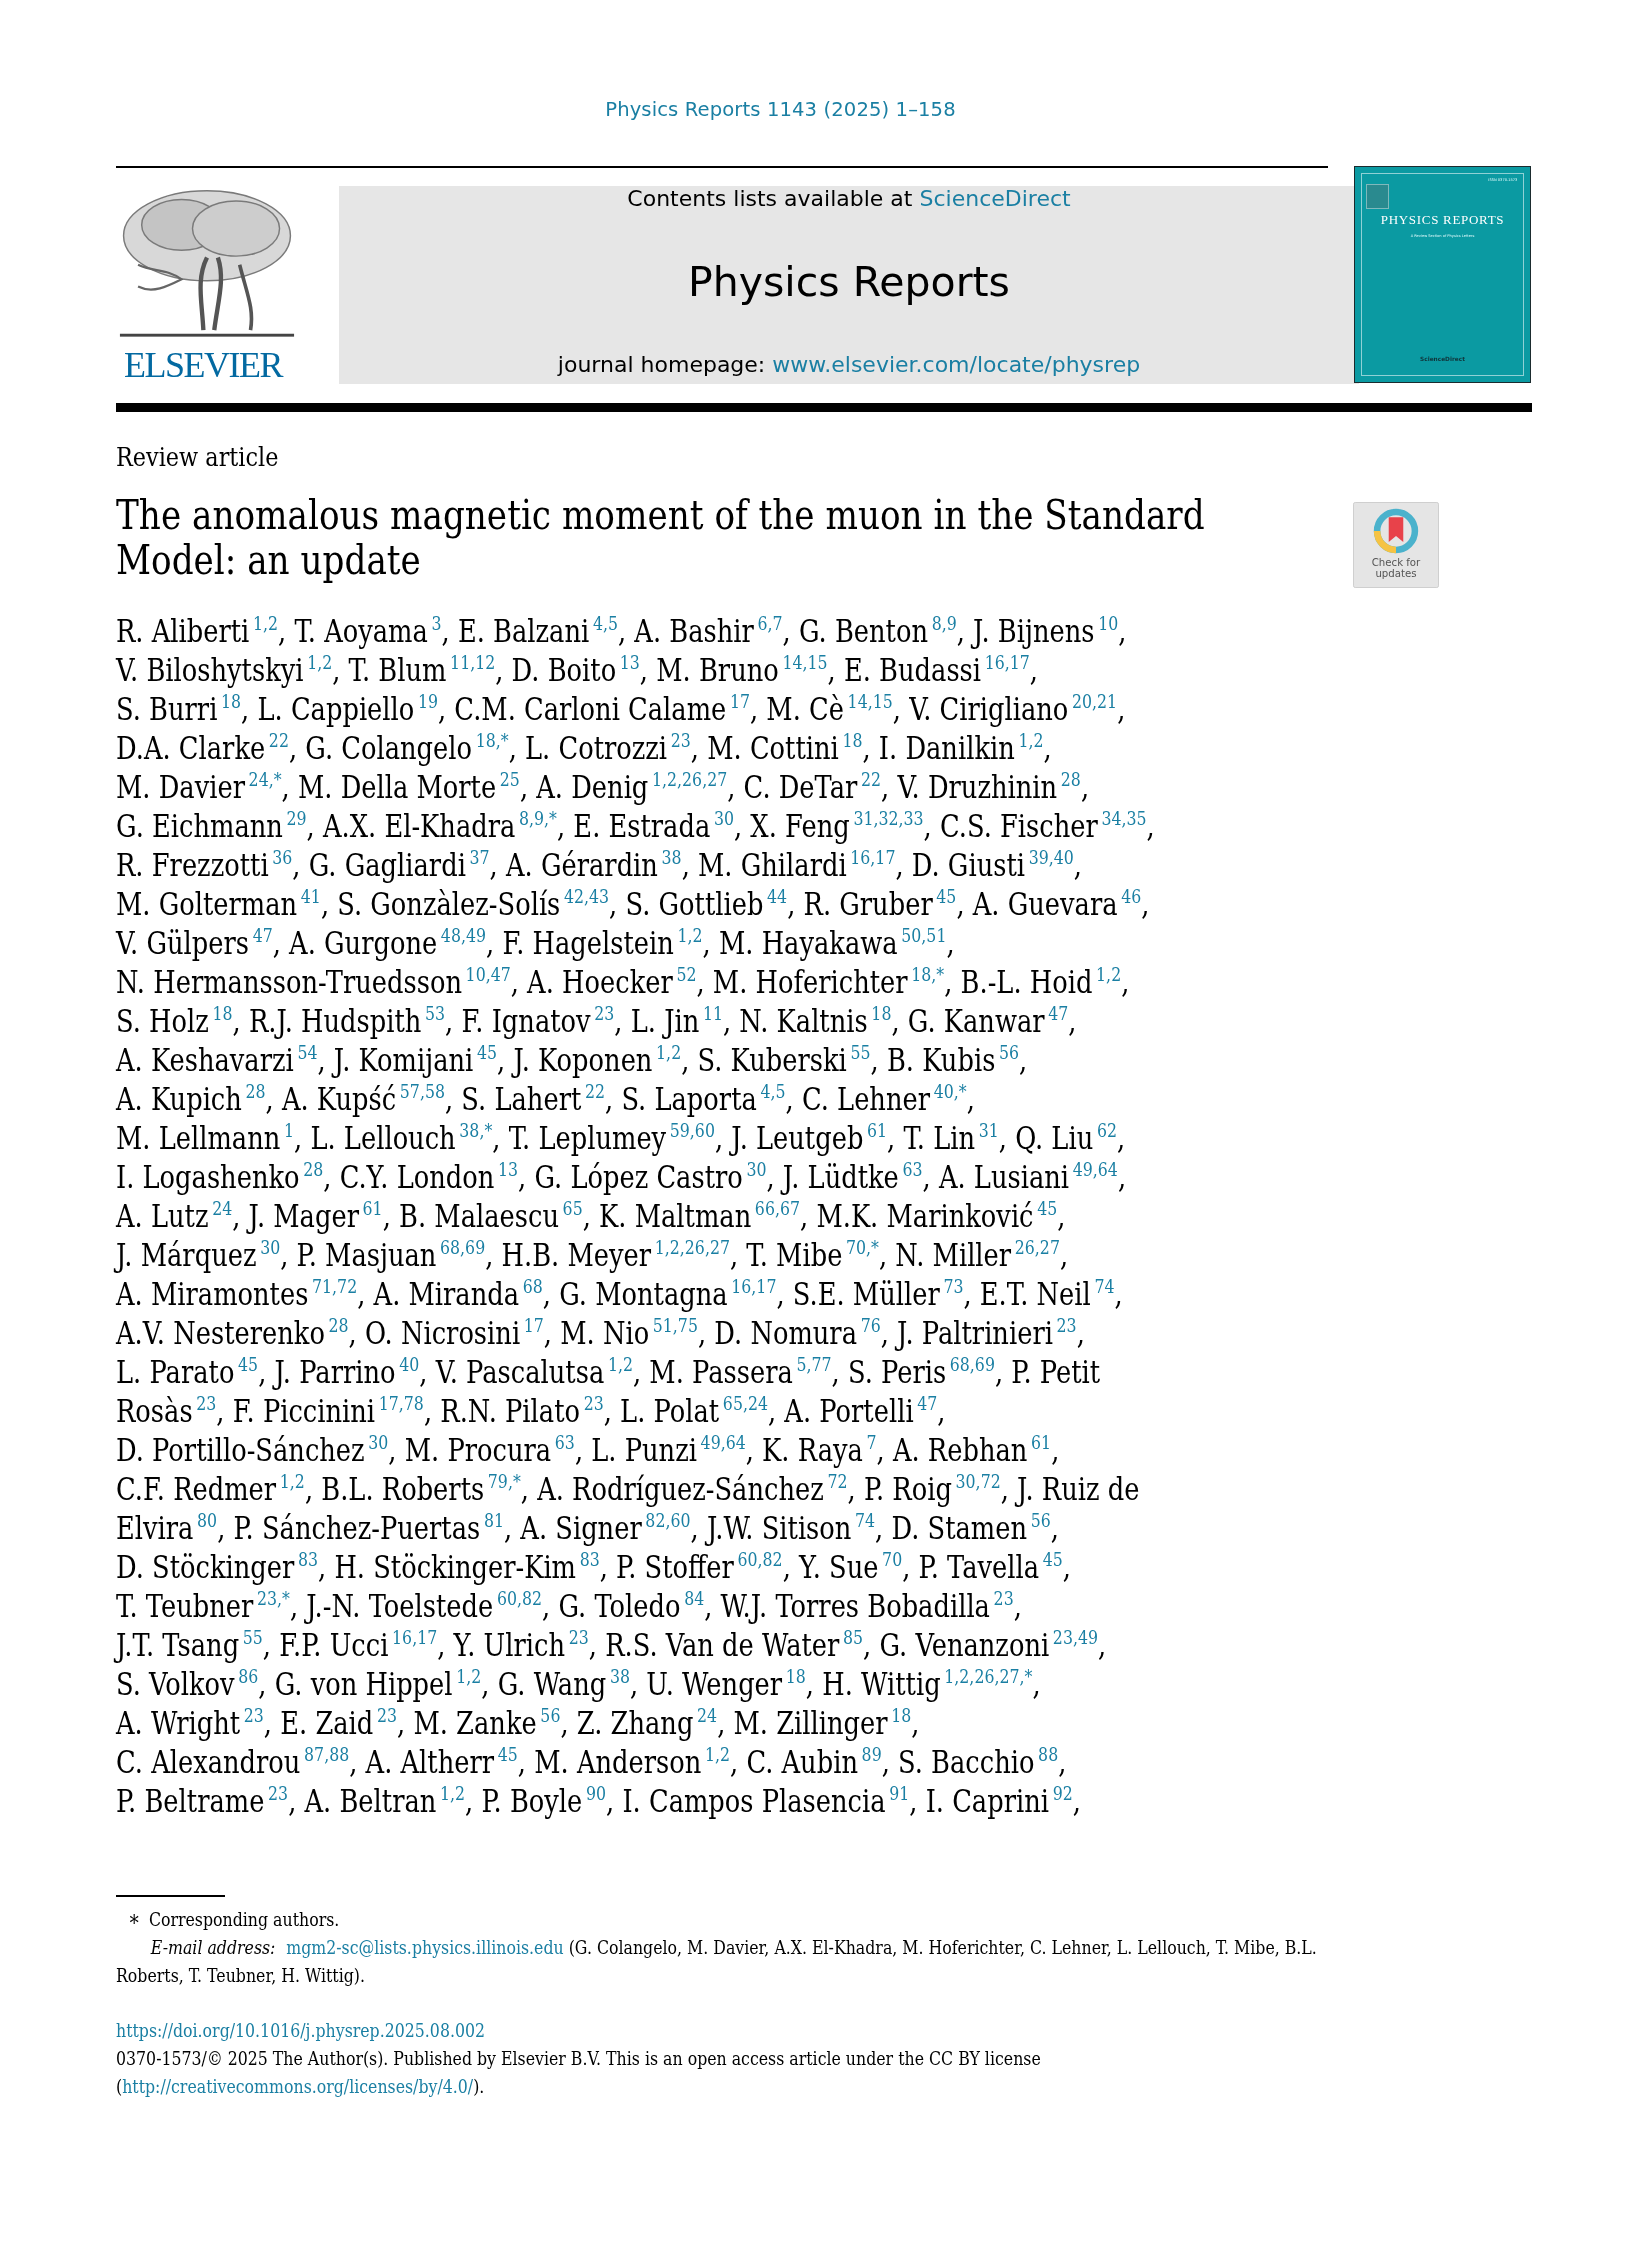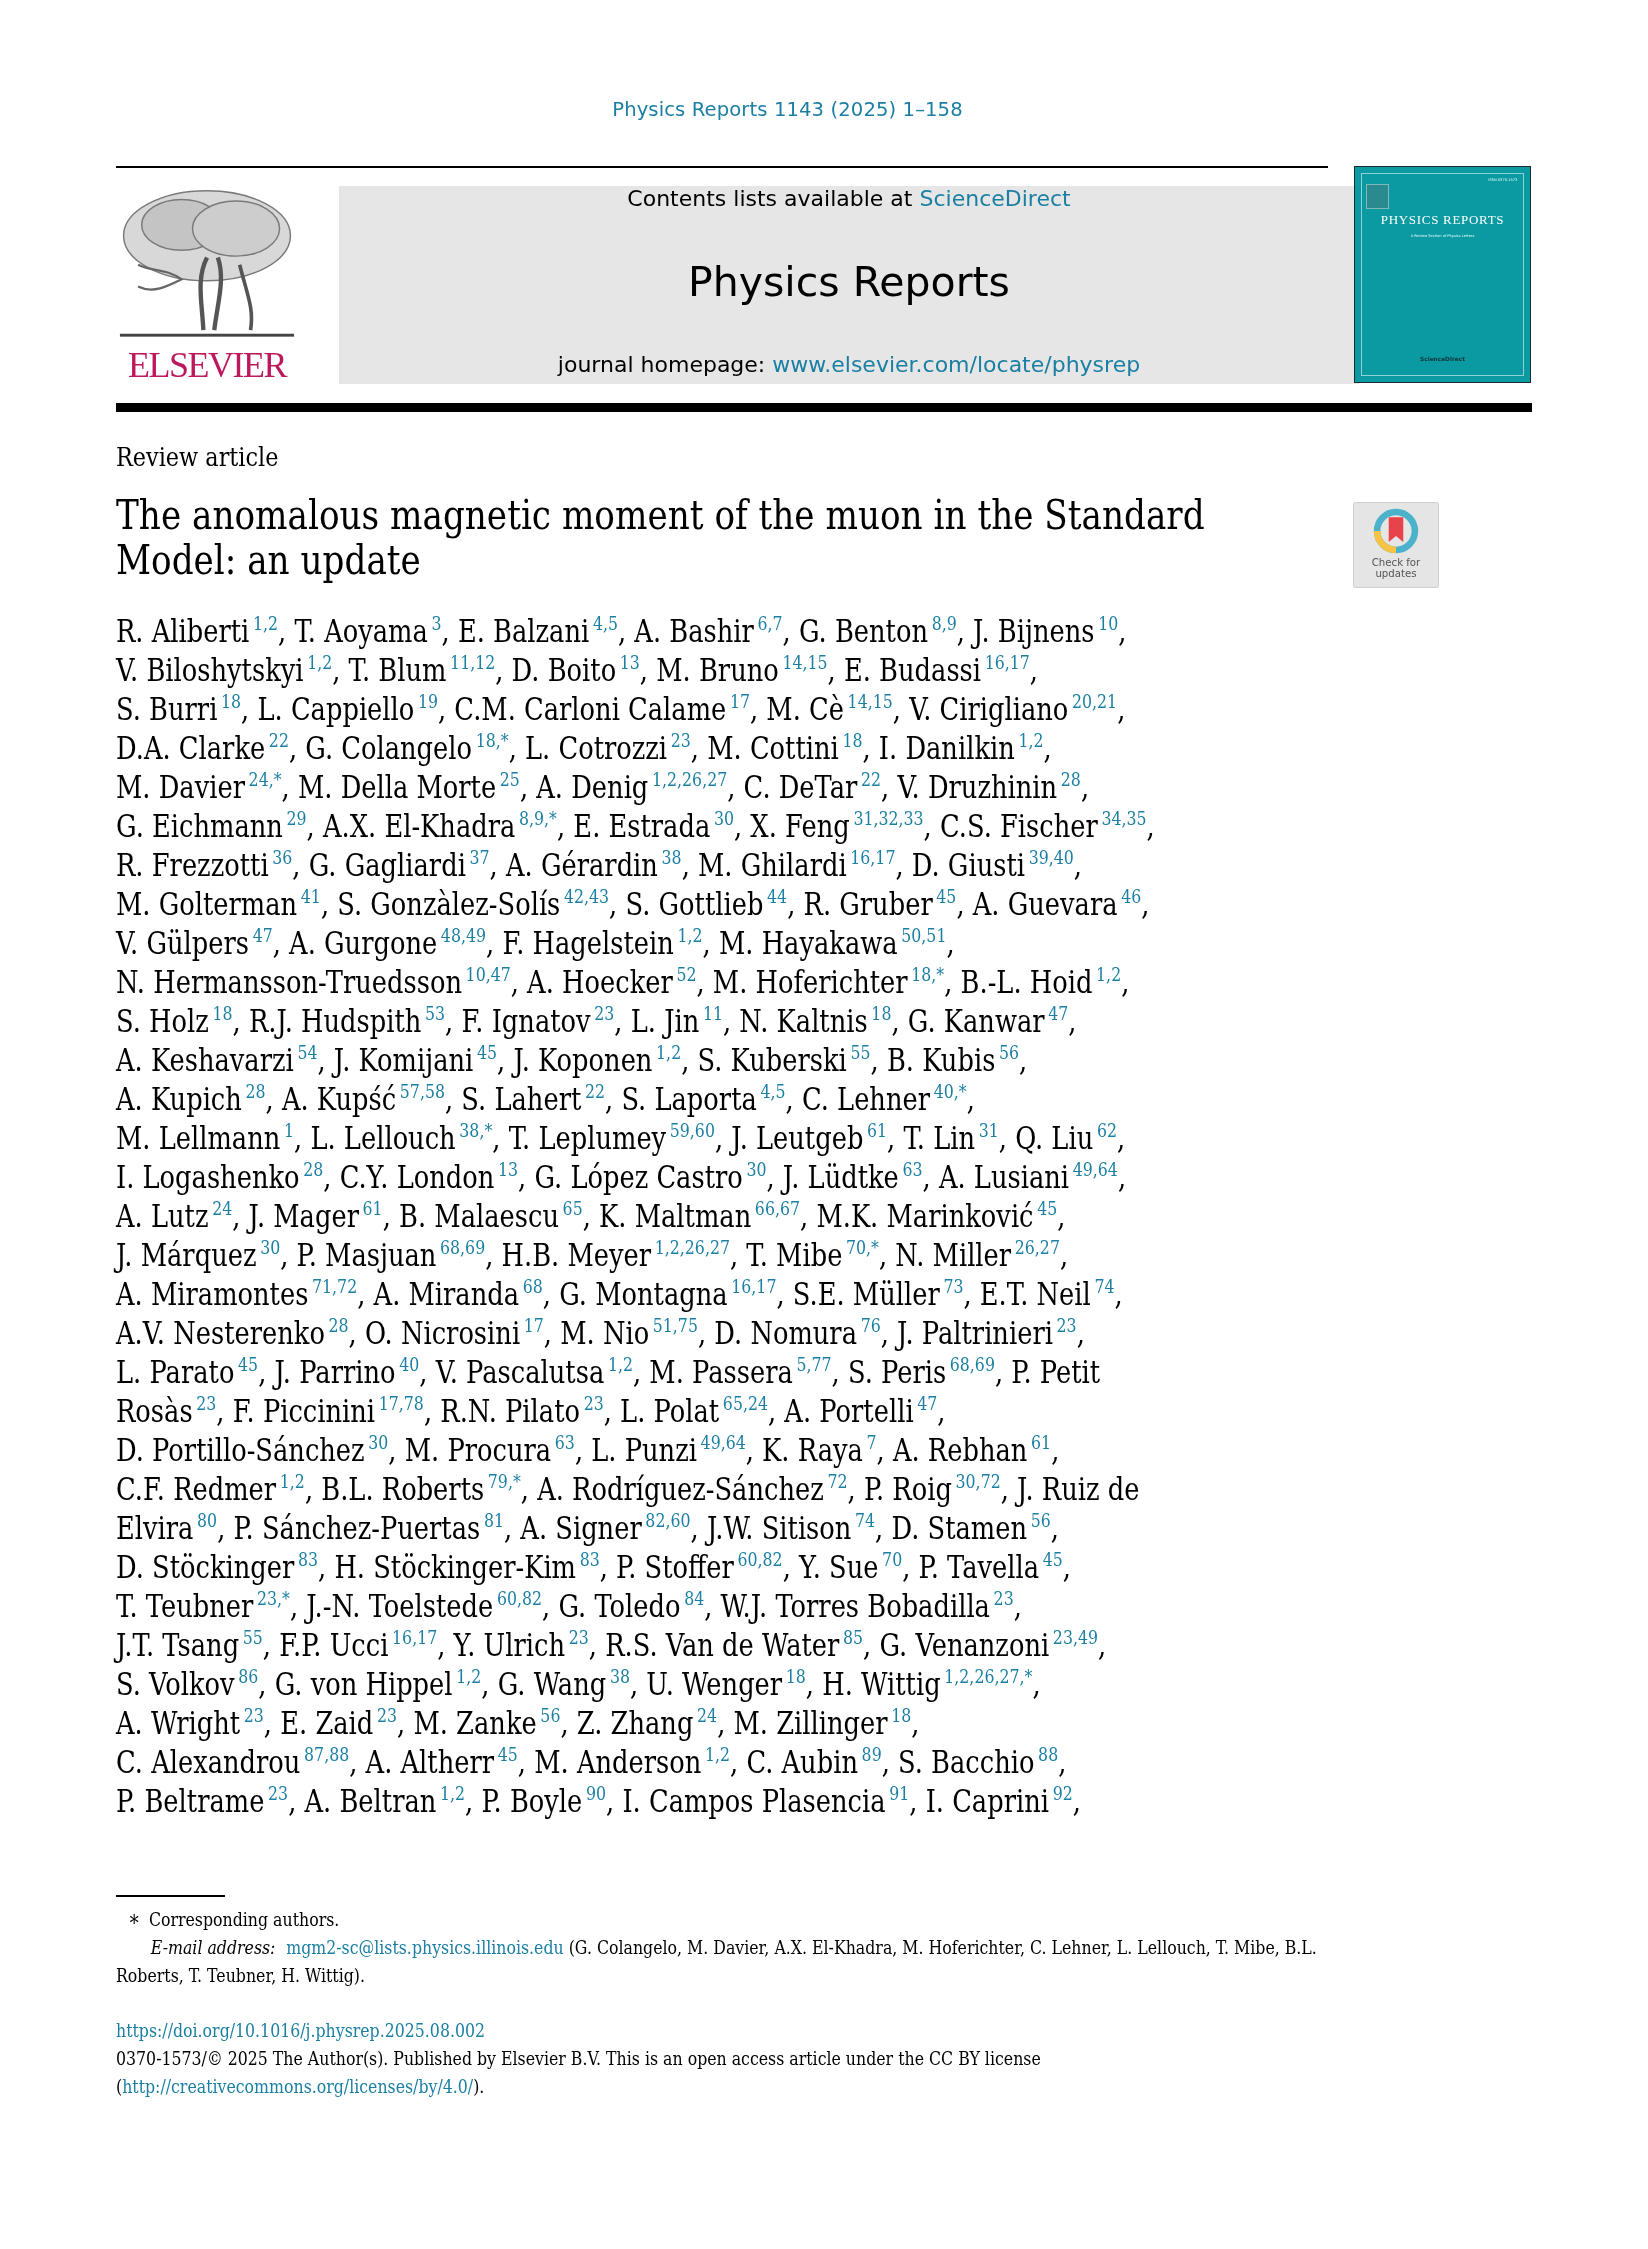--- a/index.html
+++ b/index.html
@@ -4,30 +4,30 @@
 <style>
   html, body { margin: 0; padding: 0; background: #ffffff; }
   body {
     width: 1649px; height: 2250px; position: relative; overflow: hidden;
     font-family: "DejaVu Serif", "Liberation Serif", serif; color: #000;
   }
   a, .link { color: #1a7fa3; text-decoration: none; }
   .abs { position: absolute; }
 
   #journal-ref {
-    top: 98px; left: 8px; width: 1559px; text-align: center;
+    top: 98px; left: 1px; width: 1559px; text-align: center;
     font-family: "DejaVu Sans", sans-serif; font-size: 19.6px; color: #1a7fa3;
     letter-spacing: 0.1px;
   }
   #thin-rule { top: 166px; left: 116px; width: 1212px; height: 1.5px; background: #000; }
   #elsevier-logo { top: 185px; left: 116px; width: 182px; height: 201px; }
   #elsevier-logo .tree { width: 182px; height: 156px; }
   #elsevier-wordmark {
-    position: absolute; top: 161px; left: 0; width: 182px; text-align: center;
-    font-family: "Liberation Serif", serif; font-size: 36px; color: #be185d;
+    position: absolute; top: 161px; left: 8px; width: 182px; text-align: left;
+    font-family: "Liberation Serif", serif; font-size: 36px; color: #0369a1;
     letter-spacing: -1.5px; line-height: 39px;
   }
   #masthead {
     top: 186px; left: 339px; width: 989px; height: 198px; background: #e6e6e6;
     font-family: "DejaVu Sans", sans-serif; text-align: center; padding-left: 31px;
   }
   #contents-line { position: absolute; top: 0; left: 0; width: 100%; font-size: 22px; line-height: 25px; }
   #masthead-title { position: absolute; top: 73px; left: 0; width: 100%; font-size: 41px; line-height: 47px; }
   #homepage-line { position: absolute; top: 166px; left: 0; width: 100%; font-size: 22px; line-height: 25px; }
 

